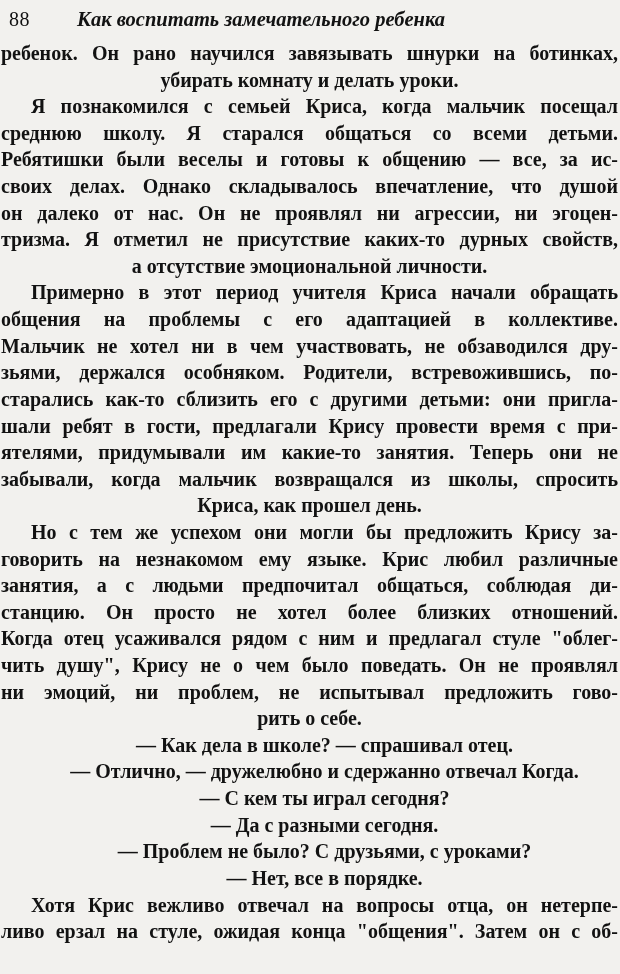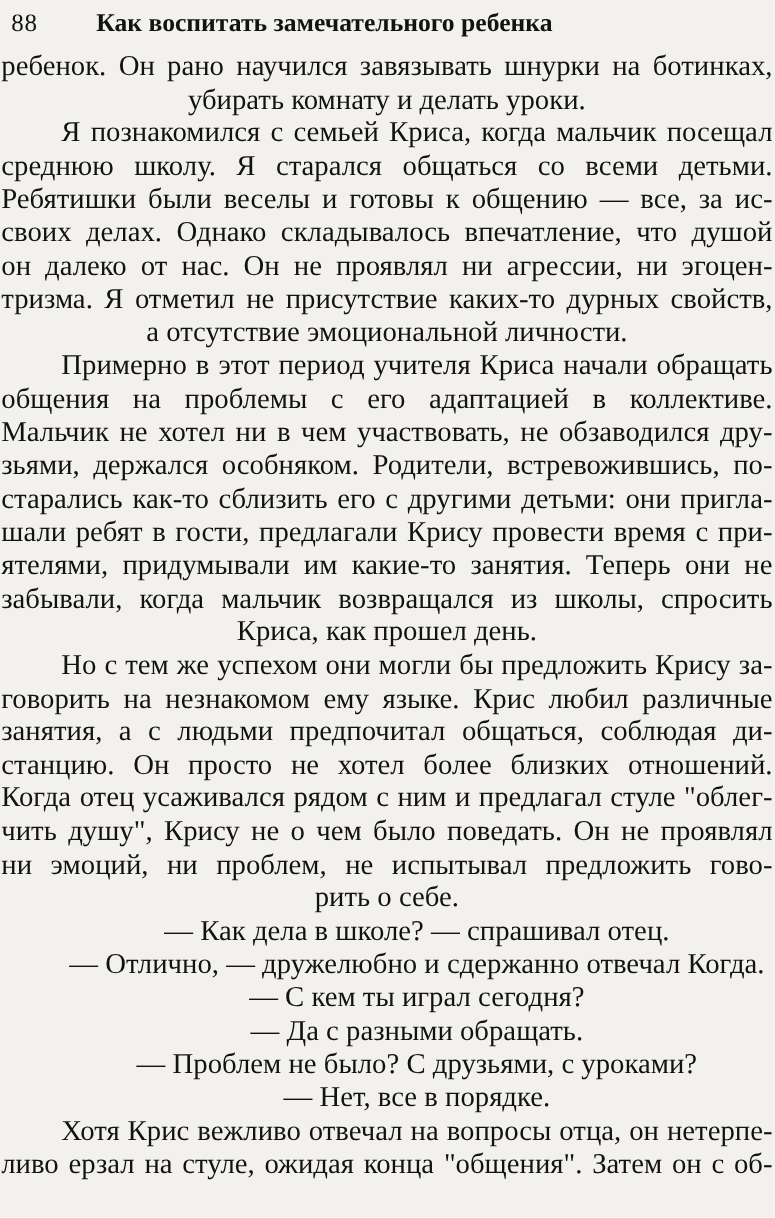--- a/index.html
+++ b/index.html
@@ -25,41 +25,43 @@
   }
   .pagenum {
     font-size: 20px;
     font-weight: normal;
     letter-spacing: 0.5px;
     margin-right: 47px;
     flex: none;
   }
   .running-title {
     font-size: 20.5px;
+    font-style: italic;
     font-weight: bold;
     white-space: nowrap;
   }
   .body-text {
     margin-top: 9px;
     padding: 0 2px 0 1px;
-    font-size: 23px;
+    font-size: 20px;
+    font-weight: bold;
   }
   .line {
     height: 26.62px;
     line-height: 26.62px;
     white-space: normal;
     overflow: hidden;
     text-align: center;
   }
   .line.fill {
     text-align: justify;
     text-align-last: justify;
   }
   .line.indent {
-    padding-left: 48px;
+    padding-left: 30px;
   }
 </style>
 </head>
 <body>
 
 <div class="page">
   <div class="header">
     <span class="pagenum">88</span>
     <span class="running-title">Как воспитать замечательного ребенка</span>
   </div>
@@ -86,19 +88,19 @@
       <div class="line fill">говорить на незнакомом ему языке. Крис любил различные</div>
       <div class="line fill">занятия, а с людьми предпочитал общаться, соблюдая ди-</div>
       <div class="line fill">станцию. Он просто не хотел более близких отношений.</div>
       <div class="line fill">Когда отец усаживался рядом с ним и предлагал стуле "облег-</div>
       <div class="line fill">чить душу", Крису не о чем было поведать. Он не проявлял</div>
       <div class="line fill">ни эмоций, ни проблем, не испытывал предложить гово-</div>
       <div class="line">рить о себе.</div>
       <div class="line indent">— Как дела в школе? — спрашивал отец.</div>
       <div class="line indent">— Отлично, — дружелюбно и сдержанно отвечал Когда.</div>
       <div class="line indent">— С кем ты играл сегодня?</div>
-      <div class="line indent">— Да с разными обращать.</div>
+      <div class="line indent">— Да с разными сегодня.</div>
       <div class="line indent">— Проблем не было? С друзьями, с уроками?</div>
       <div class="line indent">— Нет, все в порядке.</div>
       <div class="line indent fill">Хотя Крис вежливо отвечал на вопросы отца, он нетерпе-</div>
       <div class="line fill">ливо ерзал на стуле, ожидая конца "общения". Затем он с об-</div>
     </div>
 </div>
 
 </body></html>

